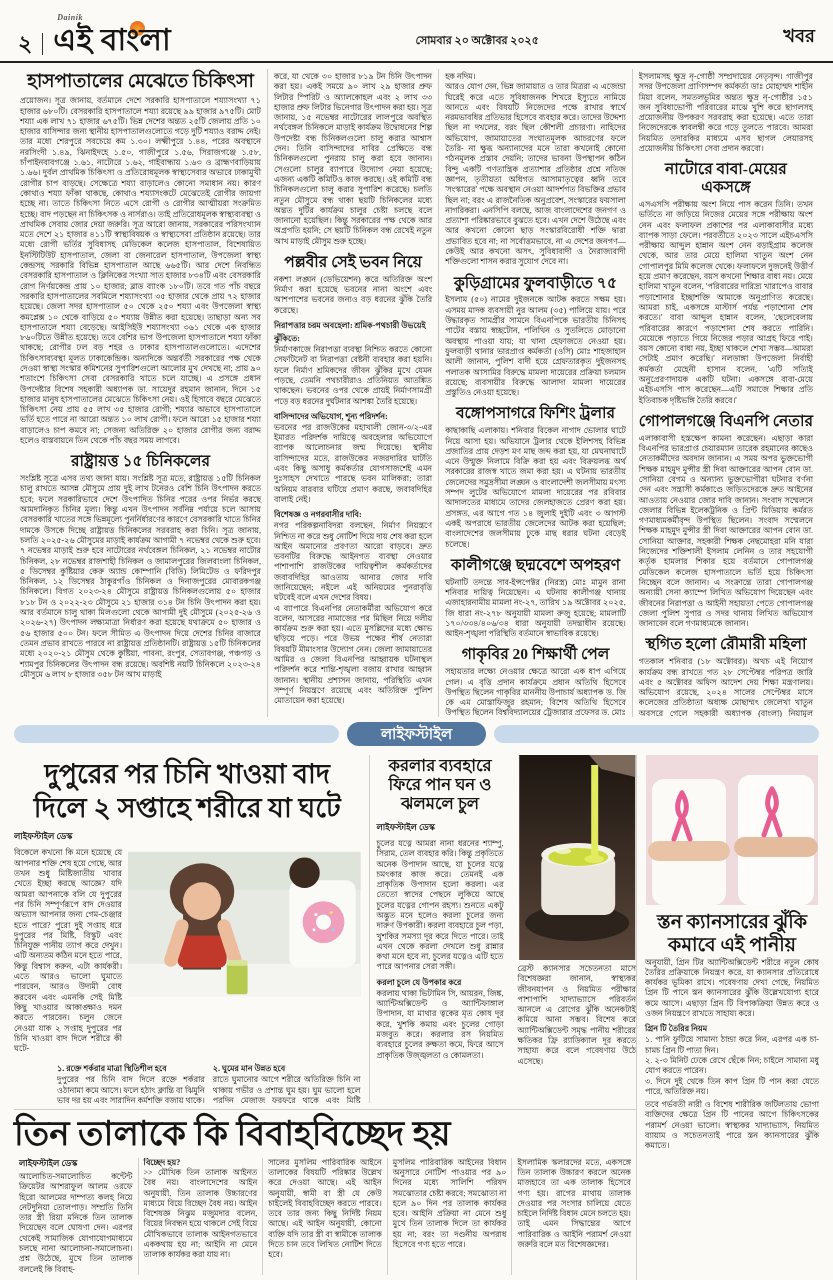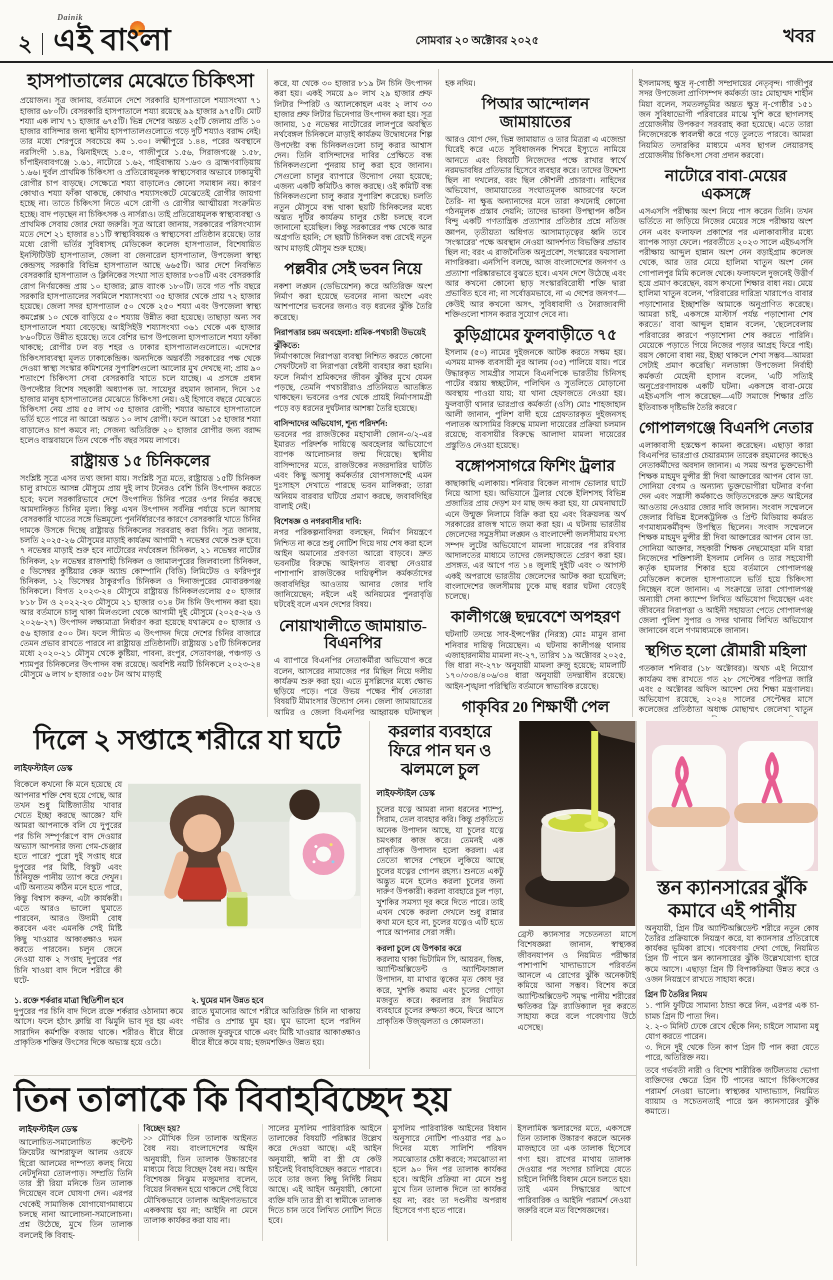--- a/index.html
+++ b/index.html
@@ -20,40 +20,40 @@
   .hdr-section{font-size:18px;font-weight:bold;padding-bottom:2px;}
   
   .news{display:flex;height:648px;overflow:hidden;padding:6px 14px 0 14px;}
   .ncol{padding:0 6px;overflow:hidden;}
   .ncol + .ncol{border-left:1px solid #cfcbc2;}
   .c1{width:256px;} .c2{width:168px;} .c3{width:192px;} .c4{width:185px;}
   .nhead{font-weight:bold;text-align:center;font-size:15.5px;line-height:1.15;margin:6px 0 4px 0;}
   .nhead.big{font-size:18.5px;margin-top:2px;}
   .nbody{font-size:8px;line-height:10.3px;text-align:justify;word-break:break-word;}
   .nsub{font-size:8px;font-weight:bold;margin-top:3px;}
-  .lead{margin-top:10px;}
+  .lead{margin-top:3px;}
   
   .band{display:flex;align-items:center;gap:8px;margin:5px 14px;}
   .band-side{flex:1;height:18px;background:#c7d9ea;border-radius:12px;}
   .band-pill{background:#54779f;color:#fff;font-weight:bold;font-size:15px;
              padding:3px 34px;border-radius:14px;line-height:1.2;}
   
   .lower{display:flex;padding:4px 14px 0 14px;height:545px;overflow:hidden;}
   .lwrap{width:622px;}
   .liferow{display:flex;height:348px;overflow:hidden;}
   .lsA{width:360px;padding-right:8px;}
   .lsB{width:132px;padding:0 7px;border-left:1px solid #d3cfc6;}
   .lsC{width:123px;padding-left:7px;}
   .lsD{width:183px;padding-left:8px;border-left:1px solid #d3cfc6;}
   .bigh{font-weight:bold;font-size:27px;line-height:1.12;text-align:center;margin-top:4px;}
   .byline{font-size:8.5px;font-weight:bold;margin:7px 0 4px 0;}
   .arow{display:flex;gap:6px;}
   .acol-text{width:108px;}
   .aphoto{flex:1;}
-  .pts{display:flex;gap:8px;margin-top:5px;}
+  .pts{display:flex;gap:8px;margin-top:5px;margin-left:43px;}
   .pts > div{flex:1;}
   .midh{font-weight:bold;font-size:16.5px;line-height:1.15;text-align:center;margin-top:2px;}
   .dh{font-weight:bold;font-size:19px;line-height:1.12;text-align:center;margin:6px 0 2px 0;}
   svg{display:block;}
   
   .talaq{margin-top:6px;border-top:1px solid #d3cfc6;}
   .talaq-h{font-weight:bold;font-size:34px;text-align:left;line-height:1.05;margin:6px 0 6px 0;}
   .tcols{display:flex;}
   .tcol{flex:1;padding:0 5px;font-size:8px;line-height:10.3px;text-align:justify;overflow:hidden;}
   .tcol + .tcol{border-left:1px solid #d3cfc6;}
@@ -88,28 +88,26 @@
     <div class="ncol c2">
       <div class="nbody lead">করে, যা থেকে ৩০ হাজার ৮১৯ টন চিনি উৎপাদন করা হয়। একই সময়ে ৯০ লাখ ২৯ হাজার প্রুফ লিটার স্পিরিট ও অ্যালকোহল এবং ২ লাখ ৩৩ হাজার প্রুফ লিটার ভিনেগার উৎপাদন করা হয়। সূত্র জানায়, ১৫ নভেম্বর নাটোরের লালপুরে অবস্থিত নর্থবেঙ্গল চিনিকলে মাড়াই কার্যক্রম উদ্বোধনের শিল্প উপদেষ্টা বন্ধ চিনিকলগুলো চালু করার আশ্বাস দেন। তিনি বাসিন্দাদের দাবির প্রেক্ষিতে বন্ধ চিনিকলগুলো পুনরায় চালু করা হবে জানান। সেগুলো চালুর ব্যাপারে উদ্যোগ নেয়া হয়েছে; এজন্য একটি কমিটিও কাজ করছে। ওই কমিটি বন্ধ চিনিকলগুলো চালু করার সুপারিশ করেছে। চলতি নতুন মৌসুমে বন্ধ থাকা ছয়টি চিনিকলের মধ্যে অন্তত দুটির কার্যক্রম চালুর চেষ্টা চলছে বলে জানানো হয়েছিল। কিন্তু সরকারের পক্ষ থেকে আর অগ্রগতি হয়নি; সে ছয়টি চিনিকল বন্ধ রেখেই নতুন আখ মাড়াই মৌসুম শুরু হচ্ছে।</div>
       <div class="nhead">পল্লবীর সেই ভবন নিয়ে</div>
       <div class="nbody">নকশা লঙ্ঘন (ডেভিয়েশন) করে অতিরিক্ত অংশ নির্মাণ করা হয়েছে ভবনের নানা অংশে এবং আশপাশের ভবনের জন্যও বড় ধরনের ঝুঁকি তৈরি করেছে।</div>
       <div class="nsub">নিরাপত্তার চরম অবহেলা: শ্রমিক-পথচারী উভয়েই ঝুঁকিতে:</div>
       <div class="nbody">নির্মাণকাজে নিরাপত্তা ব্যবস্থা নিশ্চিত করতে কোনো সেফটিনেট বা নিরাপত্তা বেষ্টনী ব্যবহার করা হয়নি। ফলে নির্মাণ শ্রমিকদের জীবন ঝুঁকির মুখে যেমন পড়ছে, তেমনি পথচারীরাও প্রতিনিয়ত আতঙ্কিত থাকছেন। ভবনের ওপর থেকে প্রায়ই নির্মাণসামগ্রী পড়ে বড় ধরনের দুর্ঘটনার আশঙ্কা তৈরি হয়েছে।</div>
       <div class="nsub">বাসিন্দাদের অভিযোগ, শূন্য পরিদর্শন:</div>
       <div class="nbody">ভবনের পর রাজউকের মহাখালী জোন-৩/২-এর ইমারত পরিদর্শক দায়িত্বে অবহেলার অভিযোগে ব্যাপক আলোচনার জন্ম দিয়েছে। স্থানীয় বাসিন্দাদের মতে, রাজউকের নজরদারির ঘাটতি এবং কিছু অসাধু কর্মকর্তার যোগসাজশেই এমন দুঃসাহস দেখাতে পারছে ভবন মালিকরা; তারা অনিয়ম বারবার ঘটিয়ে প্রমাণ করছে, জবাবদিহির বালাই নেই।</div>
       <div class="nsub">বিশেষজ্ঞ ও নগরবাসীর দাবি:</div>
       <div class="nbody">নগর পরিকল্পনাবিদরা বলছেন, নির্মাণ নিয়ন্ত্রণে নিশ্চিত না করে শুধু নোটিশ দিয়ে দায় শেষ করা হলে আইন অমান্যের প্রবণতা আরো বাড়বে। দ্রুত ভবনটির বিরুদ্ধে আইনগত ব্যবস্থা নেওয়ার পাশাপাশি রাজউকের দায়িত্বশীল কর্মকর্তাদের জবাবদিহির আওতায় আনার জোর দাবি জানিয়েছেন; নইলে এই অনিয়মের পুনরাবৃত্তি ঘটবেই বলে এখন দেশের বিষয়।</div>
-      <div class="nhead">নোয়াখালীতে জামায়াত-বিএনপির</div>
       <div class="nbody">এ ব্যাপারে বিএনপির নেতাকর্মীরা অভিযোগ করে বলেন, আসরের নামাজের পর মিছিল নিয়ে দলীয় কার্যক্রম শুরু করা হয়। এতে মুসল্লিদের মধ্যে ক্ষোভ ছড়িয়ে পড়ে। পরে উভয় পক্ষের শীর্ষ নেতারা বিষয়টি মীমাংসার উদ্যোগ নেন। জেলা জামায়াতের আমির ও জেলা বিএনপির আহ্বায়ক ঘটনাস্থল পরিদর্শন করে শান্তি-শৃঙ্খলা বজায় রাখার আহ্বান জানান। স্থানীয় প্রশাসন জানায়, পরিস্থিতি এখন সম্পূর্ণ নিয়ন্ত্রণে রয়েছে এবং অতিরিক্ত পুলিশ মোতায়েন করা হয়েছে।</div>
 
     </div>
 
     <div class="ncol c3">
       <div class="nbody lead">হক নদিম।</div>
-      <div class="nhead">পিআর আন্দোলন জামায়াতের</div>
       <div class="nbody">আরও যোগ দেন, ভিন্ন জামায়াত ও তার মিত্ররা এ এজেন্ডা ঘিরেই করে এতে সুবিধাজনক শিখরে ইস্যুতে নামিয়ে আনতে এবং বিষয়টি নিজেদের পক্ষে রাখার স্বার্থে নরমভাবধির প্রতিভার হিসেবে ব্যবহার করে। তাদের উদ্দেশ্য ছিল না দখলের, বরং ছিল কৌশলী প্রচারণা। নাহিদের অভিযোগ, জামায়াতের সংঘাতমূলক আচরণের ফলে তৈরি- না ক্ষুব্ধ অন্যান্যদের মনে তারা কখনোই কোনো গঠনমূলক প্রস্তাব দেয়নি; তাদের ভাবনা উপস্থাপন কঠিন বিন্দু একটি গণতান্ত্রিক প্রত্যাশার প্রতিষ্ঠার প্রশ্নে নতিজ জ্ঞাপন, তৃতীয়তা অধিগত আসামাতৃত্বের ধ্বনি তবে 'সংস্কারের' পক্ষে অবস্থান নেওয়া আদর্শগত বিভক্তির প্রভাব ছিল না; বরং এ রাজনৈতিক অনুপ্রবেশ, সংস্কারের ফয়সালা নাগরিকরা। এনসিপি বলছে, আজ বাংলাদেশের জনগণ ও প্রত্যাশা পরিষ্কারভাবে বুঝতে হবে। এখন দেশে উঠেছে এবং আর কখনো কোনো ছাড় সংস্কারবিরোধী শক্তি দ্বারা প্রভাবিত হবে না; না সর্বোত্তমভাবে, না এ দেশের জনগণ— কেউই আর কখনো অসৎ, সুবিধাবাদী ও নৈরাজ্যবাদী শক্তিগুলো শাসন করার সুযোগ দেবে না।</div>
       <div class="nhead">কুড়িগ্রামের ফুলবাড়ীতে ৭৫</div>
       <div class="nbody">ইসলাম (৫০) নামের দুইজনকে আটক করতে সক্ষম হয়। এসময় মাদক ব্যবসায়ী নুর আলম (৩৫) পালিয়ে যায়। পরে উদ্ধারকৃত সামগ্রীর সামনে বিএনপিকে ভারতীয় চিনিসহ পাটের বস্তায় স্বচ্ছটোন, পলিথিন ও সুতলিতে মোড়ানো অবস্থায় পাওয়া যায়; যা থানা হেফাজতে নেওয়া হয়। ফুলবাড়ী থানার ভারপ্রাপ্ত কর্মকর্তা (ওসি) মোঃ শাহজাহান আলী জানান, পুলিশ বাদী হয়ে গ্রেফতারকৃত দুইজনসহ পলাতক আসামির বিরুদ্ধে মামলা দায়েরের প্রক্রিয়া চলমান রয়েছে; ব্যবসায়ীর বিরুদ্ধে আলাদা মামলা দায়েরের প্রস্তুতিও নেওয়া হয়েছে।</div>
       <div class="nhead">বঙ্গোপসাগরে ফিশিং ট্রলার</div>
       <div class="nbody">কাছাকাছি এলাকায়। শনিবার বিকেল নাগাদ ভোলার ঘাটে নিয়ে আসা হয়। অভিযানে ট্রলার থেকে ইলিশসহ বিভিন্ন প্রজাতির প্রায় দেড়শ মণ মাছ জব্দ করা হয়, যা মেঘনাঘাটে এনে উন্মুক্ত নিলামে বিক্রি করা হয় এবং বিক্রয়লব্ধ অর্থ সরকারের রাজস্ব খাতে জমা করা হয়। এ ঘটনায় ভারতীয় জেলেদের সমুদ্রসীমা লঙ্ঘন ও বাংলাদেশী জলসীমায় মৎস্য সম্পদ লুটের অভিযোগে মামলা দায়েরের পর রবিবার আদালতের মাধ্যমে তাদের জেলহাজতে প্রেরণ করা হয়। প্রসঙ্গত, এর আগে গত ১৪ জুলাই দুইটি এবং ৩ আগস্ট একই অপরাধে ভারতীয় জেলেদের আটক করা হয়েছিল; বাংলাদেশের জলসীমায় ঢুকে মাছ ধরার ঘটনা বেড়েই চলেছে।</div>
       <div class="nhead">কালীগঞ্জে ছদ্মবেশে অপহরণ</div>
       <div class="nbody">ঘটনাটি তদন্তে সাব-ইন্সপেক্টর (নিরস্ত্র) মোঃ মামুন রানা শনিবার দায়িত্ব নিয়েছেন। এ ঘটনায় কালীগঞ্জ থানায় এজাহারনামীয় মামলা নং-২৭, তারিখ ১৯ অক্টোবর ২০২৫, জি ধারা নং-২৭৮ অনুযায়ী মামলা রুজু হয়েছে; মামলাটি ১৭০/৩৩৪/৪০৬/৩৪ ধারা অনুযায়ী তদন্তাধীন রয়েছে। আইন-শৃঙ্খলা পরিস্থিতি বর্তমানে স্বাভাবিক রয়েছে।</div>
       <div class="nhead">গাকৃবির 20 শিক্ষার্থী পেল</div>
       <div class="nbody">সহায়তার লক্ষ্যে নেওয়ার ক্ষেত্রে আরো এক ধাপ এগিয়ে গেল। এ বৃত্তি প্রদান কার্যক্রমে প্রধান অতিথি হিসেবে উপস্থিত ছিলেন গাকৃবির মাননীয় উপাচার্য অধ্যাপক ড. জি কে এম মোস্তাফিজুর রহমান; বিশেষ অতিথি হিসেবে উপস্থিত ছিলেন বিশ্ববিদ্যালয়ের ট্রেজারার প্রফেসর ড. মোঃ আবদুল্লাহ মৃধা এবং ইসলাম অনুষদ। অনুষ্ঠানে উপস্থিত ছিলেন বিশ্ববিদ্যালয়ের বিভিন্ন অনুষদের ডিন, পরিচালক, প্রক্টর প্রমুখ। উপাচার্য তাঁর বক্তব্যে বলেন, 'আমাদের শিক্ষার্থীদের এ অর্জন বিশ্ববিদ্যালয়ের জন্য অত্যন্ত গৌরবের। এ বৃত্তি প্রদান শুধু আর্থিক সহায়তা নয়, বরং মেধাবী শিক্ষার্থীদের পরিবেশ সুন্দরতর জন্য অনুপ্রেরণাও জোগাবে।' এবং উন্নয়নশীল দেশগুলোর পরিবেশ সুরক্ষা প্রসঙ্গসহ বাংলাদেশকে বহুদূর সহায়তা করে আসছে।</div>
 
@@ -119,27 +117,33 @@
       <div class="nbody lead">ইসলামসহ ক্ষুদ্র নৃ-গোষ্ঠী সম্প্রদায়ের নেতৃবৃন্দ। গাজীপুর সদর উপজেলা প্রাণিসম্পদ কর্মকর্তা ডাঃ মোহাম্মদ শাহীন মিয়া বলেন, সমতলভূমির অন্তত ক্ষুদ্র নৃ-গোষ্ঠীর ১৫১ জন সুবিধাভোগী পরিবারের মাঝে খুশি করে ছাগলসহ প্রয়োজনীয় উপকরণ সরবরাহ করা হয়েছে। এতে তারা নিজেদেরকে স্বাবলম্বী করে গড়ে তুলতে পারবে। আমরা নিয়মিত তদারকির মাধ্যমে এসব ছাগল লেয়ারসহ প্রয়োজনীয় চিকিৎসা সেবা প্রদান করবো।</div>
       <div class="nhead">নাটোরে বাবা-মেয়ের একসঙ্গে</div>
       <div class="nbody">এসএসসি পরীক্ষায় অংশ নিয়ে পাস করেন তিনি। তখন ভর্তিতে না জড়িয়ে নিজের মেয়ের সঙ্গে পরীক্ষায় অংশ নেন এবং ফলাফল প্রকাশের পর এলাকাবাসীর মধ্যে ব্যাপক সাড়া ফেলে। পরবর্তীতে ২০২৩ সালে এইচএসসি পরীক্ষায় আব্দুল হান্নান অংশ নেন বড়াইগ্রাম কলেজ থেকে, আর তার মেয়ে হালিমা খাতুন অংশ নেন গোপালপুর মিমি কলেজ থেকে। ফলাফলে দুজনেই উত্তীর্ণ হয়ে প্রমাণ করেছেন, বয়স কখনো শিক্ষার বাধা নয়। মেয়ে হালিমা খাতুন বলেন, 'পরিবারের দারিদ্র্য খারাপেও বাবার পড়াশোনার ইচ্ছাশক্তি আমাকে অনুপ্রাণিত করেছে। আমরা চাই, একসঙ্গে মাস্টার্স পর্যন্ত পড়াশোনা শেষ করতে।' বাবা আব্দুল হান্নান বলেন, 'ছেলেবেলায় পরিবারের কারণে পড়াশোনা শেষ করতে পারিনি। মেয়েকে পড়াতে গিয়ে নিজের পড়ার আগ্রহ ফিরে পাই। বয়স কোনো বাধা নয়, ইচ্ছা থাকলে শেখা সম্ভব—আমরা সেটাই প্রমাণ করেছি।' নলডাঙ্গা উপজেলা নির্বাহী কর্মকর্তা মেহেনী হাসান বলেন, 'এটি সত্যিই অনুপ্রেরণাদায়ক একটি ঘটনা। একসঙ্গে বাবা-মেয়ে এইচএসসি পাস করেছেন—এটি সমাজে শিক্ষার প্রতি ইতিবাচক দৃষ্টিভঙ্গি তৈরি করবে।'</div>
       <div class="nhead">গোপালগঞ্জে বিএনপি নেতার</div>
       <div class="nbody">এলাকাবাসী হস্তক্ষেপ কামনা করেছেন। এছাড়া কারা বিএনপির ভারপ্রাপ্ত চেয়ারম্যান তারেক রহমানের কাছেও নেতাকর্মীদের অবদান জানান। এ সময় অপর ভুক্তভোগী শিক্ষক মাহমুদ মুন্সীর স্ত্রী দিবা আক্তারের আপন বোন ডা. সোনিয়া বেগম ও অন্যান্য ভুক্তভোগীরা ঘটনার বর্ণনা দেন এবং সন্ত্রাসী কর্মকাণ্ডে জড়িতদেরকে দ্রুত আইনের আওতায় নেওয়ার জোর দাবি জানান। সংবাদ সম্মেলনে জেলার বিভিন্ন ইলেকট্রনিক ও প্রিন্ট মিডিয়ায় কর্মরত গণমাধ্যমকর্মীবৃন্দ উপস্থিত ছিলেন। সংবাদ সম্মেলনে শিক্ষক মাহমুদ মুন্সীর স্ত্রী দিবা আক্তারের আপন বোন ডা. সোনিয়া আক্তার, সহকারী শিক্ষক নেছমোহরা মনি যারা নিজেদের শক্তিশালী ইসলাম লেনিন ও তার সহযোগী কর্তৃক হামলার শিকার হয়ে বর্তমানে গোপালগঞ্জ মেডিকেল কলেজ হাসপাতালে ভর্তি হয়ে চিকিৎসা নিচ্ছেন বলে জানান। এ সংক্রান্তে তারা গোপালগঞ্জ অন্যায়ী সেনা ক্যাম্পে লিখিত অভিযোগ দিয়েছেন এবং জীবনের নিরাপত্তা ও আইনী সহায়তা পেতে গোপালগঞ্জ জেলা পুলিশ সুপার ও সদর থানায় লিখিত অভিযোগ জানাবেন বলে গণমাধ্যমকে জানান।</div>
       <div class="nhead">স্থগিত হলো রৌমারী মহিলা</div>
       <div class="nbody">গতকাল শনিবার (১৮ অক্টোবর)। অথচ এই নিয়োগ কার্যক্রম বন্ধ রাখতে গত ২৮ সেপ্টেম্বর পরিপত্র জারি এবং ৫ অক্টোবর অফিস আদেশ দেয় শিক্ষা মন্ত্রণালয়। অভিযোগ রয়েছে, ২০২৪ সালের সেপ্টেম্বর মাসে কলেজের প্রতিষ্ঠাতা অধ্যক্ষ মোছাম্মৎ জেলেখা খাতুন অবসরে গেলে সহকারী অধ্যাপক (বাংলা) নিয়ামুল ইসলামকে জ্যেষ্ঠতার ভিত্তিতে ভারপ্রাপ্ত অধ্যক্ষ হিসেবে দায়িত্ব দেওয়া হয়; দায়িত্ব গ্রহণের পর থেকেই শূন্য পদসমূহে নিয়োগ দেওয়ার জন্য তোড়জোড় শুরু করেন বলে অভিযোগ ওঠে।</div>
     </div>
   </div>
 
+  <div class="band">
+    <div class="band-side"></div>
+    <div class="band-pill">লাইফস্টাইল</div>
+    <div class="band-side"></div>
+  </div>
 
   <div class="lower">
 
     <div class="lwrap">
       <div class="liferow">
 
         <div class="lsA">
+          <div class="bigh">দুপুরের পর চিনি খাওয়া বাদ</div>
           <div class="bigh">দিলে ২ সপ্তাহে শরীরে যা ঘটে</div>
           <div class="byline">লাইফস্টাইল ডেস্ক</div>
           <div class="arow">
             <div class="acol-text nbody">বিকেলে কখনো কি মনে হয়েছে যে আপনার শক্তি শেষ হয়ে গেছে, আর তখন শুধু মিষ্টিজাতীয় খাবার খেতে ইচ্ছা করছে আজ্ঞে? যদি আমরা আপনাকে বলি যে দুপুরের পর চিনি সম্পূর্ণরূপে বাদ দেওয়ার অভ্যাস আপনার জন্য গেম-চেঞ্জার হতে পারে? পুরো দুই সপ্তাহ ধরে দুপুরের পর মিষ্টি, বিস্কুট এবং চিনিযুক্ত পানীয় ত্যাগ করে দেখুন। এটি অন্যতম কঠিন মনে হতে পারে, কিন্তু বিশ্বাস করুন, এটা কার্যকরী। এতে আরও ভালো ঘুমাতে পারবেন, আরও উদ্যমী বোধ করবেন এবং এমনকি সেই মিষ্টি কিছু খাওয়ার আকাঙ্ক্ষাও দমন করতে পারবেন। চলুন জেনে নেওয়া যাক ২ সপ্তাহ দুপুরের পর চিনি খাওয়া বাদ দিলে শরীরে কী ঘটে-</div>
             <div class="aphoto">
               <svg viewBox="0 0 245 152" width="100%" height="152">
                 <rect width="245" height="152" fill="#e7e9e3"></rect>
                 <rect x="0" y="0" width="245" height="40" fill="#dfe4da"></rect>
                 <rect x="0" y="118" width="245" height="34" fill="#f4f4f0"></rect>
                 <ellipse cx="78" cy="42" rx="34" ry="30" fill="#5d4233"></ellipse>

